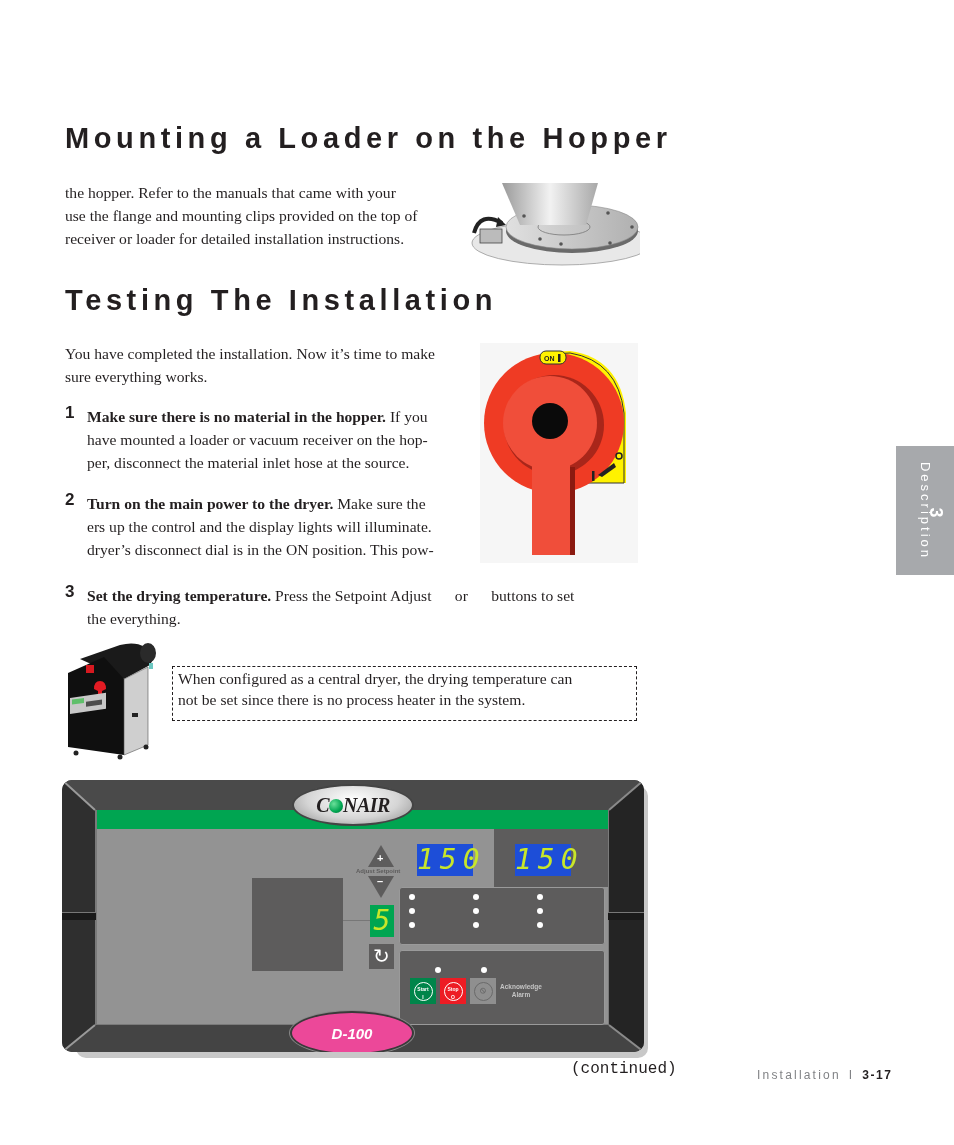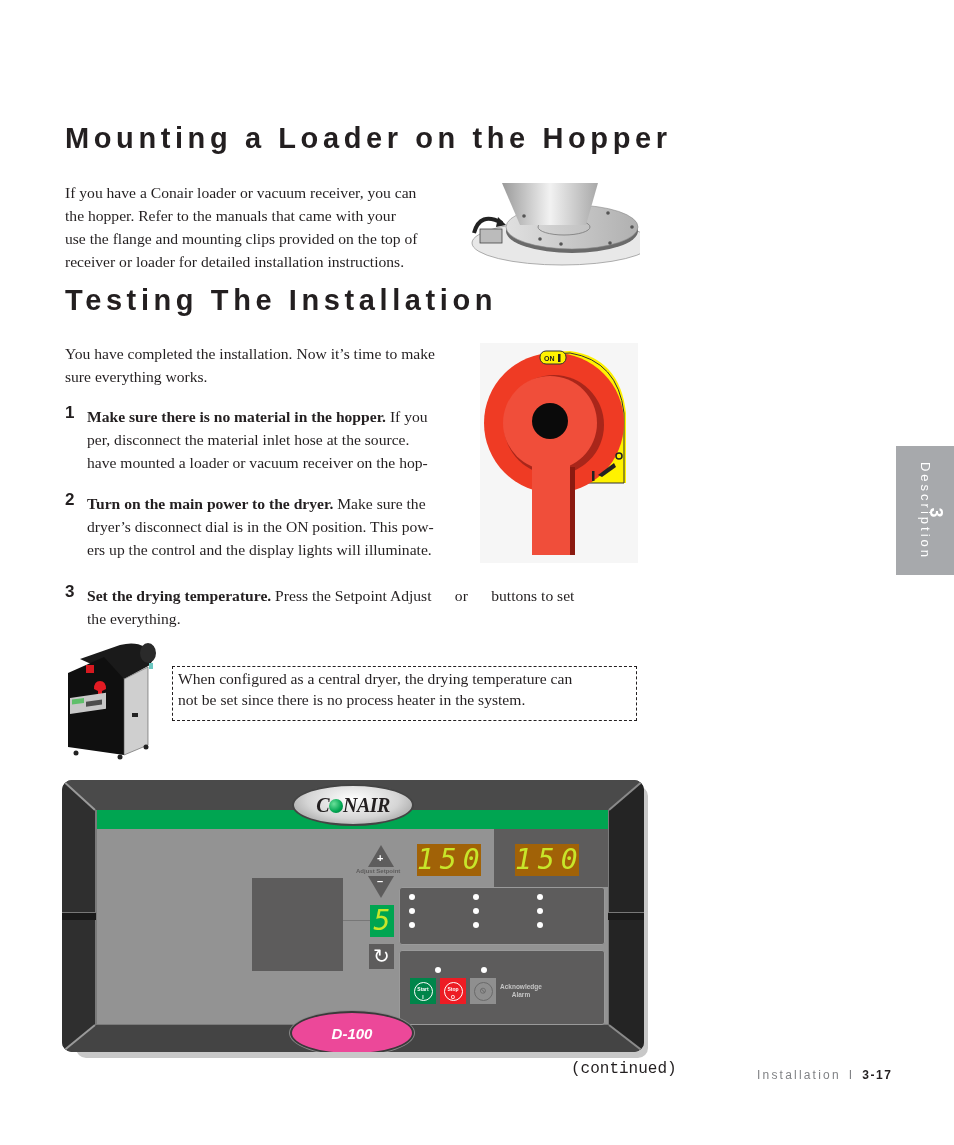--- a/index.html
+++ b/index.html
@@ -56,21 +56,21 @@
 
   
   .panel { position: absolute; left: 62px; top: 780px; width: 582px; height: 275px; }
   .panel-shadow { position: absolute; left: 14px; top: 6px; width: 572px; height: 272px; background: #c8c8c8; border-radius: 10px; }
   .panel-body { position: absolute; left: 0; top: 0; width: 582px; height: 272px; background: #3a3a3a; border-radius: 10px; overflow: hidden; }
   .panel-frame { position: absolute; left: 33px; top: 30px; width: 514px; height: 215px; background: #555556; border: 2px solid #7a7a7a; }
   .green-band { position: absolute; left: 35px; top: 30px; width: 511px; height: 19px; background: #00a551; }
   .inner-face { position: absolute; left: 35px; top: 49px; width: 511px; height: 195px; background: #939393; }
   .dark-window { position: absolute; left: 190px; top: 98px; width: 91px; height: 93px; background: #5d5c5c; }
   .dark-right-top { position: absolute; left: 432px; top: 49px; width: 114px; height: 58px; background: #5d5c5c; }
-  .display { position: absolute; width: 64px; height: 32px; background: #a16207;
+  .display { position: absolute; width: 56px; height: 32px; background: #1d4ed8;
     font-family: "DejaVu Sans Mono", monospace; font-style: italic; font-size: 28px; line-height: 32px;
     color: #c8e62a; text-align: center; letter-spacing: 6px; }
   .led-box { position: absolute; left: 337px; top: 107px; width: 206px; height: 58px; background: #5d5c5c; border: 1px solid #9a9a9a; border-radius: 3px; }
   .led { position: absolute; width: 6px; height: 6px; background: #fff; border-radius: 50%; }
   .btn-box { position: absolute; left: 337px; top: 170px; width: 206px; height: 75px; background: #5d5c5c; border: 1px solid #9a9a9a; border-radius: 3px; }
   .sq-btn { position: absolute; width: 26px; height: 26px; display: flex; align-items: center; justify-content: center; }
   .sq-btn .ring { width: 19px; height: 19px; border: 1.5px solid #fff; border-radius: 50%; font-family: "Liberation Sans", sans-serif; font-size: 5px; font-weight: bold; color: #fff; text-align: center; line-height: 8px; padding-top: 2px; }
   .ack-label { position: absolute; left: 438px; top: 203px; font-family: "Liberation Sans", sans-serif; font-size: 6.5px; font-weight: bold; color: #c4c4c4; text-align: center; line-height: 8px; }
   .tri-up { position: absolute; left: 306px; top: 65px; width: 0; height: 0; border-left: 13px solid transparent; border-right: 13px solid transparent; border-bottom: 22px solid #5d5c5c; }
   .tri-down { position: absolute; left: 306px; top: 96px; width: 0; height: 0; border-left: 13px solid transparent; border-right: 13px solid transparent; border-top: 22px solid #5d5c5c; }
@@ -84,21 +84,20 @@
   .d100-oval { position: absolute; left: 228px; top: 231px; width: 124px; height: 44px; border-radius: 50%; background: #ec4899; border: 2px solid #3a3a3a; box-shadow: 0 0 0 1px #888; display: flex; align-items: center; justify-content: center; font-family: "Liberation Sans", sans-serif; font-weight: bold; font-style: italic; color: #fff; font-size: 15px; }
   .side-slot-l { position: absolute; left: 0; top: 132px; width: 34px; height: 8px; background: #1a1a1a; border-top: 1px solid #777; }
   .side-slot-r { position: absolute; left: 546px; top: 132px; width: 36px; height: 8px; background: #1a1a1a; border-top: 1px solid #777; }
 </style>
 </head>
 <body>
 
 <div class="h1" style="top:122px;">Mounting a Loader on the Hopper</div>
 
 <div class="body-text" style="left:65px; top:181px;">
-  <div>If you have a Conair loader or vacuum receiver, you can</div>
   <div>the hopper. Refer to the manuals that came with your</div>
   <div>use the flange and mounting clips provided on the top of</div>
   <div>receiver or loader for detailed installation instructions.</div>
 </div>
 
 <svg style="position:absolute; left:462px; top:183px;" width="178" height="86">
   <defs>
     <linearGradient id="cone" x1="0" x2="1">
         <stop offset="0" stop-color="#9a9a9a"></stop>
         <stop offset="0.5" stop-color="#f2f2f2"></stop>
@@ -128,29 +127,29 @@
 <div class="h1" style="top:284px;">Testing The Installation</div>
 
 <div class="body-text" style="left:65px; top:342px;">
   <div>You have completed the installation. Now it’s time to make</div>
   <div>sure everything works.</div>
 </div>
 
 <div class="step-num" style="top:403px;">1</div>
 <div class="step-text" style="top:405px;">
   <div><b>Make sure there is no material in the hopper.</b><span> If you</span></div>
+  <div>have mounted a loader or vacuum receiver on the hop-</div>
   <div>per, disconnect the material inlet hose at the source.</div>
-  <div>have mounted a loader or vacuum receiver on the hop-</div>
 </div>
 
 <div class="step-num" style="top:490px;">2</div>
 <div class="step-text" style="top:492px;">
   <div><b>Turn on the main power to the dryer.</b><span> Make sure the</span></div>
+  <div>ers up the control and the display lights will illuminate.</div>
   <div>dryer’s disconnect dial is in the ON position.  This pow-</div>
-  <div>ers up the control and the display lights will illuminate.</div>
 </div>
 
 <svg style="position:absolute; left:480px; top:343px;" width="158" height="220">
   <rect x="0" y="0" width="158" height="220" fill="#f6f6f6"></rect>
   <path d="M 40 20 Q 60 8 90 8 Q 140 15 146 70 L 146 140 L 40 140 Z" fill="#fff200"></path>
   <path d="M 42 22 Q 62 10 90 10 Q 138 18 144 70 L 144 140 L 42 140 Z" fill="none" stroke="#333" stroke-width="1"></path>
   <circle cx="74" cy="80" r="70" fill="#ef3b24"></circle>
   <circle cx="74" cy="82" r="50" fill="#a9261a"></circle>
   <circle cx="70" cy="80" r="47" fill="#f04e3a"></circle>
   <circle cx="70" cy="78" r="18" fill="#0a0a0a"></circle>

